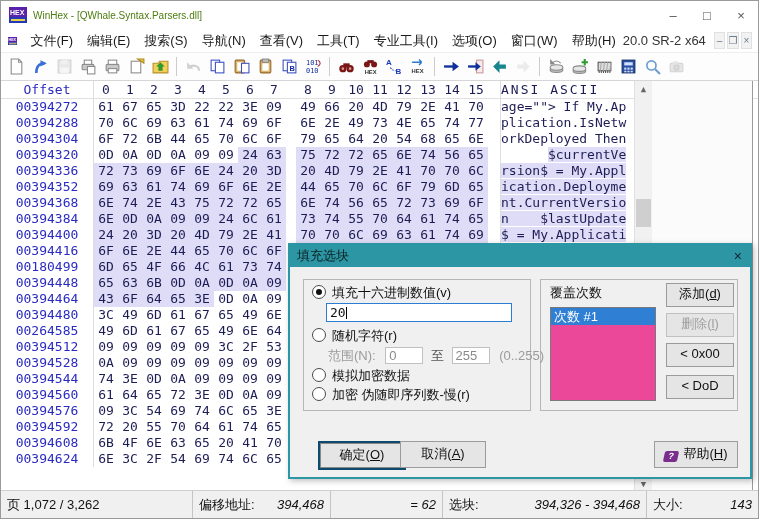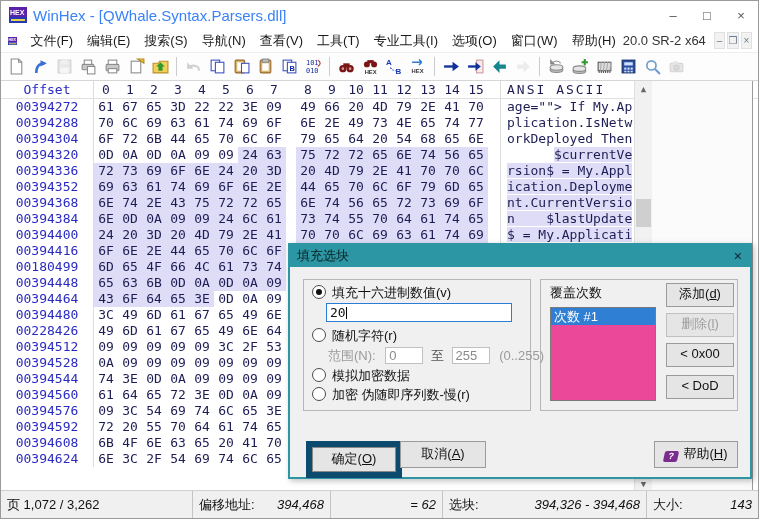--- a/index.html
+++ b/index.html
@@ -2,21 +2,21 @@
 <html><head>
 <meta charset="utf-8">
 <style>
   html,body{margin:0;padding:0;}
   body{width:759px;height:519px;overflow:hidden;font-family:"Liberation Sans","DejaVu Sans",sans-serif;background:#fff;}
   .win{position:relative;width:757px;height:517px;border:1px solid #9a9a9a;background:#fff;}
 
   
   .titlebar{height:28px;display:flex;align-items:center;background:#fff;}
   .titlebar .appicon{width:18px;height:16px;margin:0 6px 0 8px;}
-  .titlebar .title{font-size:15px;color:#3b82f6;flex:1;}
+  .titlebar .title{font-size:10px;color:#4d7c0f;flex:1;}
   .wc{width:34px;height:24px;display:flex;align-items:center;justify-content:center;color:#555;font-size:13px;cursor:default;}
 
   
   .menubar{height:23px;display:flex;align-items:center;background:#fff;font-size:13px;color:#1a1a1a;}
   .menubar .appicon{width:17px;height:15px;margin:0 6px 0 7px;}
   .mi{padding:2px 7px;white-space:nowrap;}
   .mver{margin-left:auto;color:#333;padding-right:8px;white-space:nowrap;}
   .mdibtn{width:17px;height:15px;display:flex;align-items:center;justify-content:center;color:#6c7c90;background:#f2f2f2;border:1px solid #e0e0e0;font-size:10px;margin-right:2px;}
 
   
@@ -27,21 +27,21 @@
   .tsep{width:1px;height:19px;background:#ccc;margin:0 4px;}
 
   
   .docarea{position:relative;height:412px;background:#fff;font-family:"DejaVu Sans Mono","Liberation Mono",monospace;font-size:13px;}
   .hexheader{height:17px;line-height:17px;border-bottom:1px solid #e0e0e0;white-space:nowrap;}
   .hcol{color:#2a2ac2;}
   .hascii{color:#8a94c8;letter-spacing:2px;}
   .off{display:inline-block;width:92px;text-align:center;color:#2a2ac2;border-right:1px solid #ddd;}
   .b{display:inline-block;width:24px;text-align:center;color:#1d1d55;}
   .gap8{display:inline-block;width:10px;}
-  .asc{display:inline-block;width:134px;margin-left:12px;color:#1d1d55;white-space:pre;border-left:1px solid #ddd;padding-left:6px;}
+  .asc{display:inline-block;width:134px;margin-left:12px;color:#1d1d55;white-space:pre;border-left:1px solid #ddd;padding-left:0;}
   .hr{height:16px;line-height:16px;white-space:nowrap;}
   .sel{background:#dedcf6;}
   .vscroll{position:absolute;top:0;left:633px;width:17px;height:412px;background:#f1f1f1;border-left:1px solid #e0e0e0;}
   .sarrow{position:absolute;left:2px;width:13px;height:13px;color:#666;font-size:9px;text-align:center;line-height:13px;}
   .sthumb{position:absolute;left:1px;top:118px;width:15px;height:28px;background:#cfcfcf;}
   .rightpane{position:absolute;top:0;left:651px;width:100px;height:412px;background:#fbfbfb;border-right:1px solid #9a9a9a;}
 
   
   .dialog{position:absolute;left:287px;top:162px;width:460px;height:232px;border:2px solid #2c96a4;background:#f0f0f0;font-family:"Liberation Sans","DejaVu Sans",sans-serif;box-shadow:2px 2px 6px rgba(0,0,0,.25);}
   .dtitle{height:22px;background:#2c96a4;display:flex;align-items:center;font-size:13px;color:#0c2224;padding-left:7px;}
@@ -55,21 +55,21 @@
   .caret{display:inline-block;width:1px;height:12px;background:#000;vertical-align:-2px;}
   .mini{background:#fff;border:1px solid #c0c0c0;color:#8a8a8a;display:inline-block;width:30px;text-align:left;padding:0 3px;}
   .grayed{color:#9a9a9a;}
   .dlabel{position:absolute;white-space:nowrap;}
   .listbox{position:absolute;background:#ec4899;border:1px solid #7a7a7a;overflow:hidden;}
   .litem{height:17px;line-height:17px;padding-left:3px;}
   .litem.selected{background:#2f7fd4;color:#fff;}
   .dbtn{position:absolute;height:22px;background:#e5e5e5;border:1px solid #9b9b9b;font-size:13px;text-align:center;line-height:20px;color:#111;}
   .dbtn.disabled{color:#a0a0a0;border-color:#c0c0c0;}
   .dbtn.bottom{height:25px;line-height:23px;}
-  .dbtn.default{border:6px solid #0c4a6e;box-shadow:0 0 0 1px #888 inset;}
+  .dbtn.default{border:2px solid #0c4a6e;box-shadow:0 0 0 1px #888 inset;margin-left:12px;}
   .help-ico{display:inline-block;width:14px;height:11px;background:#7b2d8e;color:#fff;font-size:9px;font-weight:bold;text-align:center;line-height:11px;transform:skewX(-12deg);border-radius:2px;margin-right:5px;vertical-align:-1px;}
 
   
   .statusbar{position:absolute;left:0;bottom:0;width:757px;height:27px;background:#f0f0f0;border-top:1px solid #cfcfcf;display:flex;font-size:13px;color:#111;align-items:center;}
   .sp{height:100%;display:flex;align-items:center;border-right:1px solid #c4c4c4;padding:0 6px;box-sizing:border-box;}
   .sp .v{margin-left:auto;font-style:italic;}
 </style>
 </head>
 <body>
 
@@ -321,21 +321,21 @@
         <div class="hr"><span class="off">00394336</span><span class="b sel">72</span><span class="b sel">73</span><span class="b sel">69</span><span class="b sel">6F</span><span class="b sel">6E</span><span class="b sel">24</span><span class="b sel">20</span><span class="b sel">3D</span><span class="gap8 sel"></span><span class="b sel">20</span><span class="b sel">4D</span><span class="b sel">79</span><span class="b sel">2E</span><span class="b sel">41</span><span class="b sel">70</span><span class="b sel">70</span><span class="b sel">6C</span><span class="asc"><span class="sel">rsion$ = My.Appl</span></span></div>
         <div class="hr"><span class="off">00394352</span><span class="b sel">69</span><span class="b sel">63</span><span class="b sel">61</span><span class="b sel">74</span><span class="b sel">69</span><span class="b sel">6F</span><span class="b sel">6E</span><span class="b sel">2E</span><span class="gap8 sel"></span><span class="b sel">44</span><span class="b sel">65</span><span class="b sel">70</span><span class="b sel">6C</span><span class="b sel">6F</span><span class="b sel">79</span><span class="b sel">6D</span><span class="b sel">65</span><span class="asc"><span class="sel">ication.Deployme</span></span></div>
         <div class="hr"><span class="off">00394368</span><span class="b sel">6E</span><span class="b sel">74</span><span class="b sel">2E</span><span class="b sel">43</span><span class="b sel">75</span><span class="b sel">72</span><span class="b sel">72</span><span class="b sel">65</span><span class="gap8 sel"></span><span class="b sel">6E</span><span class="b sel">74</span><span class="b sel">56</span><span class="b sel">65</span><span class="b sel">72</span><span class="b sel">73</span><span class="b sel">69</span><span class="b sel">6F</span><span class="asc"><span class="sel">nt.CurrentVersio</span></span></div>
         <div class="hr"><span class="off">00394384</span><span class="b sel">6E</span><span class="b sel">0D</span><span class="b sel">0A</span><span class="b sel">09</span><span class="b sel">09</span><span class="b sel">24</span><span class="b sel">6C</span><span class="b sel">61</span><span class="gap8 sel"></span><span class="b sel">73</span><span class="b sel">74</span><span class="b sel">55</span><span class="b sel">70</span><span class="b sel">64</span><span class="b sel">61</span><span class="b sel">74</span><span class="b sel">65</span><span class="asc"><span class="sel">n    $lastUpdate</span></span></div>
         <div class="hr"><span class="off">00394400</span><span class="b sel">24</span><span class="b sel">20</span><span class="b sel">3D</span><span class="b sel">20</span><span class="b sel">4D</span><span class="b sel">79</span><span class="b sel">2E</span><span class="b sel">41</span><span class="gap8 sel"></span><span class="b sel">70</span><span class="b sel">70</span><span class="b sel">6C</span><span class="b sel">69</span><span class="b sel">63</span><span class="b sel">61</span><span class="b sel">74</span><span class="b sel">69</span><span class="asc"><span class="sel">$ = My.Applicati</span></span></div>
         <div class="hr"><span class="off">00394416</span><span class="b sel">6F</span><span class="b sel">6E</span><span class="b sel">2E</span><span class="b sel">44</span><span class="b sel">65</span><span class="b sel">70</span><span class="b sel">6C</span><span class="b sel">6F</span></div>
         <div class="hr"><span class="off">00180499</span><span class="b sel">6D</span><span class="b sel">65</span><span class="b sel">4F</span><span class="b sel">66</span><span class="b sel">4C</span><span class="b sel">61</span><span class="b sel">73</span><span class="b sel">74</span></div>
         <div class="hr"><span class="off">00394448</span><span class="b sel">65</span><span class="b sel">63</span><span class="b sel">6B</span><span class="b sel">0D</span><span class="b sel">0A</span><span class="b sel">0D</span><span class="b sel">0A</span><span class="b sel">09</span></div>
         <div class="hr"><span class="off">00394464</span><span class="b sel">43</span><span class="b sel">6F</span><span class="b sel">64</span><span class="b sel">65</span><span class="b sel">3E</span><span class="b">0D</span><span class="b">0A</span><span class="b">09</span></div>
         <div class="hr"><span class="off">00394480</span><span class="b">3C</span><span class="b">49</span><span class="b">6D</span><span class="b">61</span><span class="b">67</span><span class="b">65</span><span class="b">49</span><span class="b">6E</span></div>
-        <div class="hr"><span class="off">00228426</span><span class="b">49</span><span class="b">6D</span><span class="b">61</span><span class="b">67</span><span class="b">65</span><span class="b">49</span><span class="b">6E</span><span class="b">64</span></div>
+        <div class="hr"><span class="off">00264585</span><span class="b">49</span><span class="b">6D</span><span class="b">61</span><span class="b">67</span><span class="b">65</span><span class="b">49</span><span class="b">6E</span><span class="b">64</span></div>
         <div class="hr"><span class="off">00394512</span><span class="b">09</span><span class="b">09</span><span class="b">09</span><span class="b">09</span><span class="b">09</span><span class="b">3C</span><span class="b">2F</span><span class="b">53</span></div>
         <div class="hr"><span class="off">00394528</span><span class="b">0A</span><span class="b">09</span><span class="b">09</span><span class="b">09</span><span class="b">09</span><span class="b">09</span><span class="b">09</span><span class="b">09</span></div>
         <div class="hr"><span class="off">00394544</span><span class="b">74</span><span class="b">3E</span><span class="b">0D</span><span class="b">0A</span><span class="b">09</span><span class="b">09</span><span class="b">09</span><span class="b">09</span></div>
         <div class="hr"><span class="off">00394560</span><span class="b">61</span><span class="b">64</span><span class="b">65</span><span class="b">72</span><span class="b">3E</span><span class="b">0D</span><span class="b">0A</span><span class="b">09</span></div>
         <div class="hr"><span class="off">00394576</span><span class="b">09</span><span class="b">3C</span><span class="b">54</span><span class="b">69</span><span class="b">74</span><span class="b">6C</span><span class="b">65</span><span class="b">3E</span></div>
         <div class="hr"><span class="off">00394592</span><span class="b">72</span><span class="b">20</span><span class="b">55</span><span class="b">70</span><span class="b">64</span><span class="b">61</span><span class="b">74</span><span class="b">65</span></div>
         <div class="hr"><span class="off">00394608</span><span class="b">6B</span><span class="b">4F</span><span class="b">6E</span><span class="b">63</span><span class="b">65</span><span class="b">20</span><span class="b">41</span><span class="b">70</span></div>
         <div class="hr"><span class="off">00394624</span><span class="b">6E</span><span class="b">3C</span><span class="b">2F</span><span class="b">54</span><span class="b">69</span><span class="b">74</span><span class="b">6C</span><span class="b">65</span></div>
       </div>
     <div class="vscroll">

